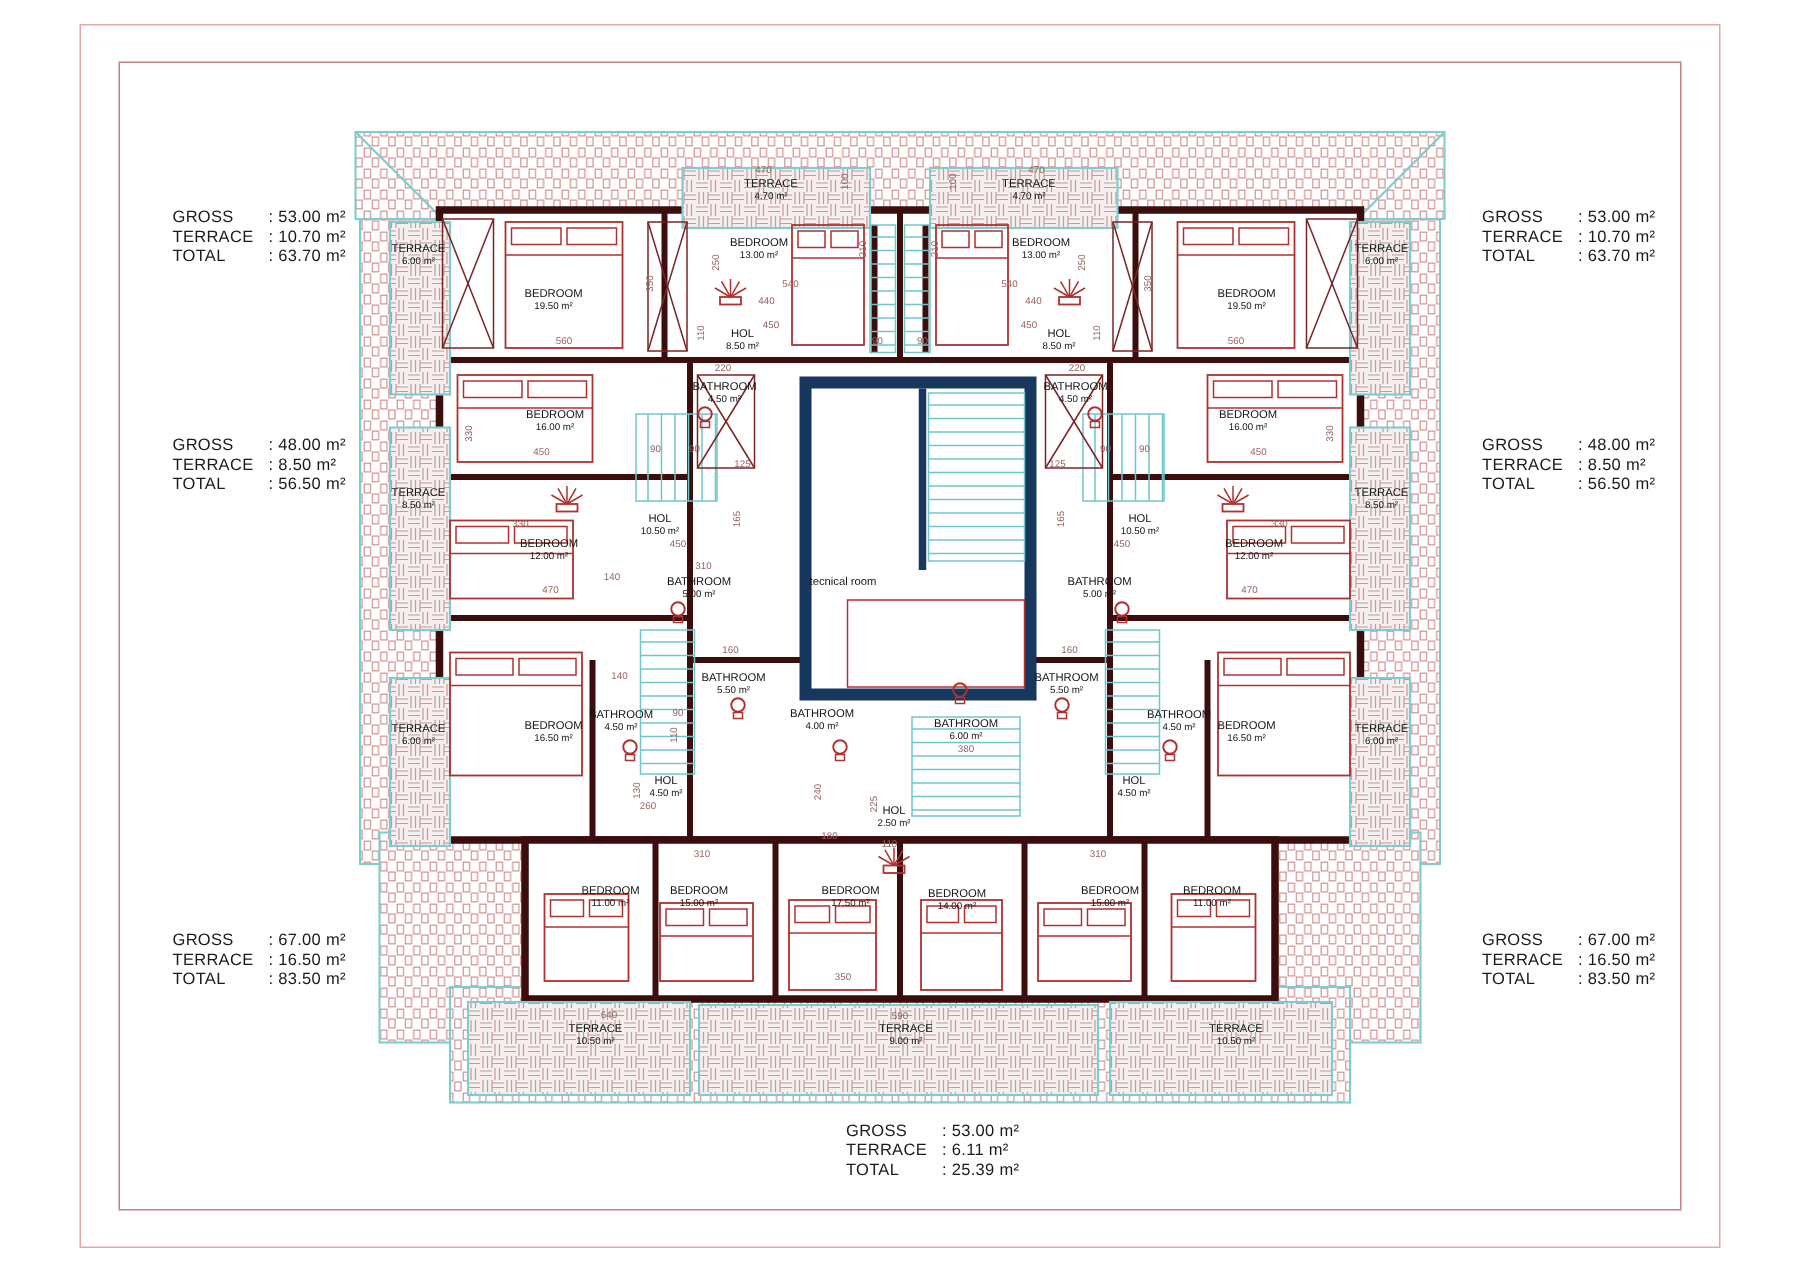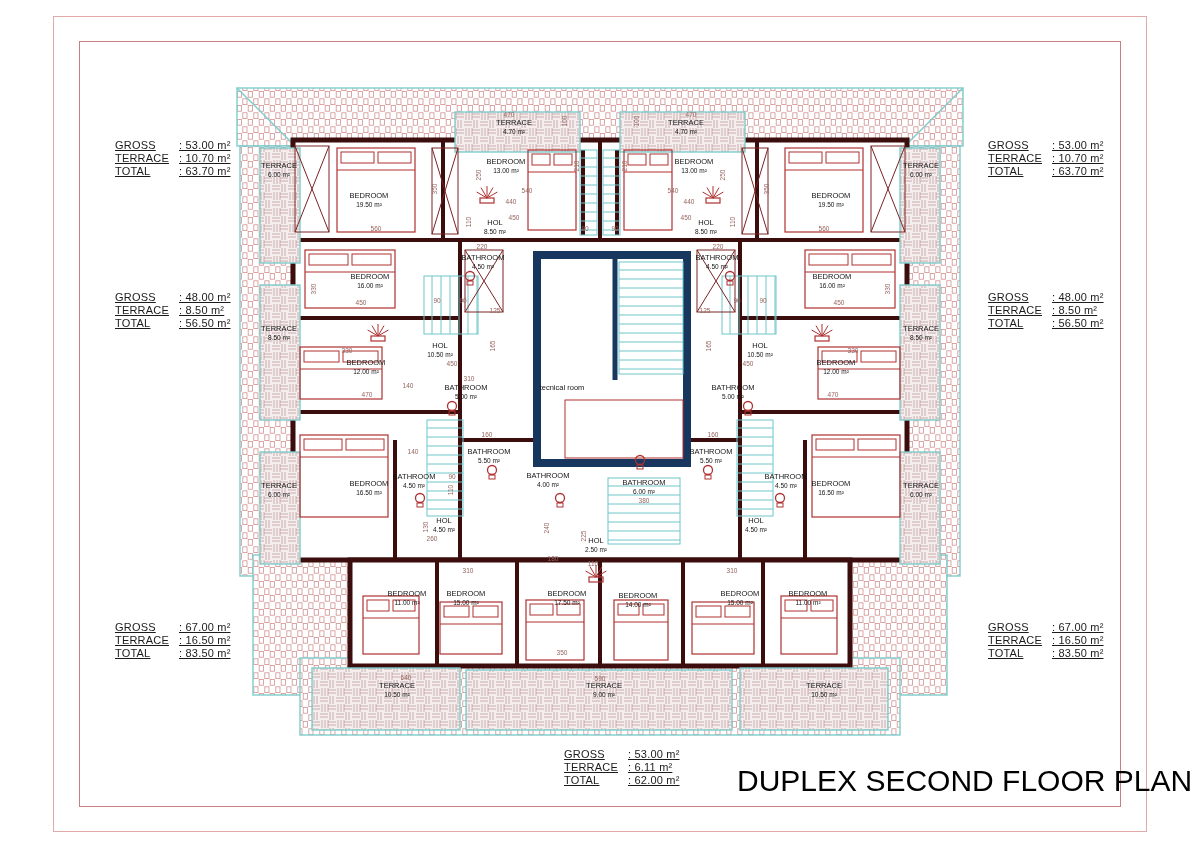--- a/index.html
+++ b/index.html
@@ -2,21 +2,21 @@
 <html><head>
 <meta charset="utf-8">
 <style>
   html,body{margin:0;padding:0;background:#fff;}
   .page{position:relative;width:1200px;height:848px;background:#fff;overflow:hidden;
         font-family:"Liberation Sans",sans-serif;}
   .frame-outer{position:absolute;left:53px;top:16px;right:53px;bottom:16px;border:1px solid #e2a9a9;}
   .frame-inner{position:absolute;left:79px;top:41px;right:79px;bottom:41px;border:1px solid #c87e7e;}
   svg.plan{position:absolute;left:0;top:0;}
   .annot{position:absolute;font-size:11px;color:#1b1b1b;line-height:13px;letter-spacing:.2px;}
-  .annot .row{display:flex;text-decoration:underline;}
+  .annot .row{display:flex;}
   .annot .lab{width:64px;}
   .room-label{position:absolute;transform:translate(-50%,-50%);text-align:center;color:#141414;
               white-space:nowrap;line-height:1.15;}
   .room-label .rn{font-size:7.5px;}
   .room-label .ra{font-size:6.5px;}
   .dim{position:absolute;transform:translate(-50%,-50%);font-size:6.5px;color:#95645f;white-space:nowrap;}
   .dim.v{transform:translate(-50%,-50%) rotate(-90deg);}
   .sheet-title{position:absolute;left:737px;top:764px;font-size:30px;color:#000;white-space:nowrap;}
 </style>
 </head>
@@ -638,18 +638,17 @@
     <div class="row">
         <span class="lab">GROSS</span>
         <span>: 53.00 m²</span>
       </div>
     <div class="row">
         <span class="lab">TERRACE</span>
         <span>: 6.11 m²</span>
       </div>
     <div class="row">
         <span class="lab">TOTAL</span>
-        <span>: 62.00 m²</span>
+        <span>: 25.39 m²</span>
       </div>
   </div>
 
-  <div class="sheet-title">DUPLEX SECOND FLOOR PLAN</div>
 </div>
 
 </body></html>

